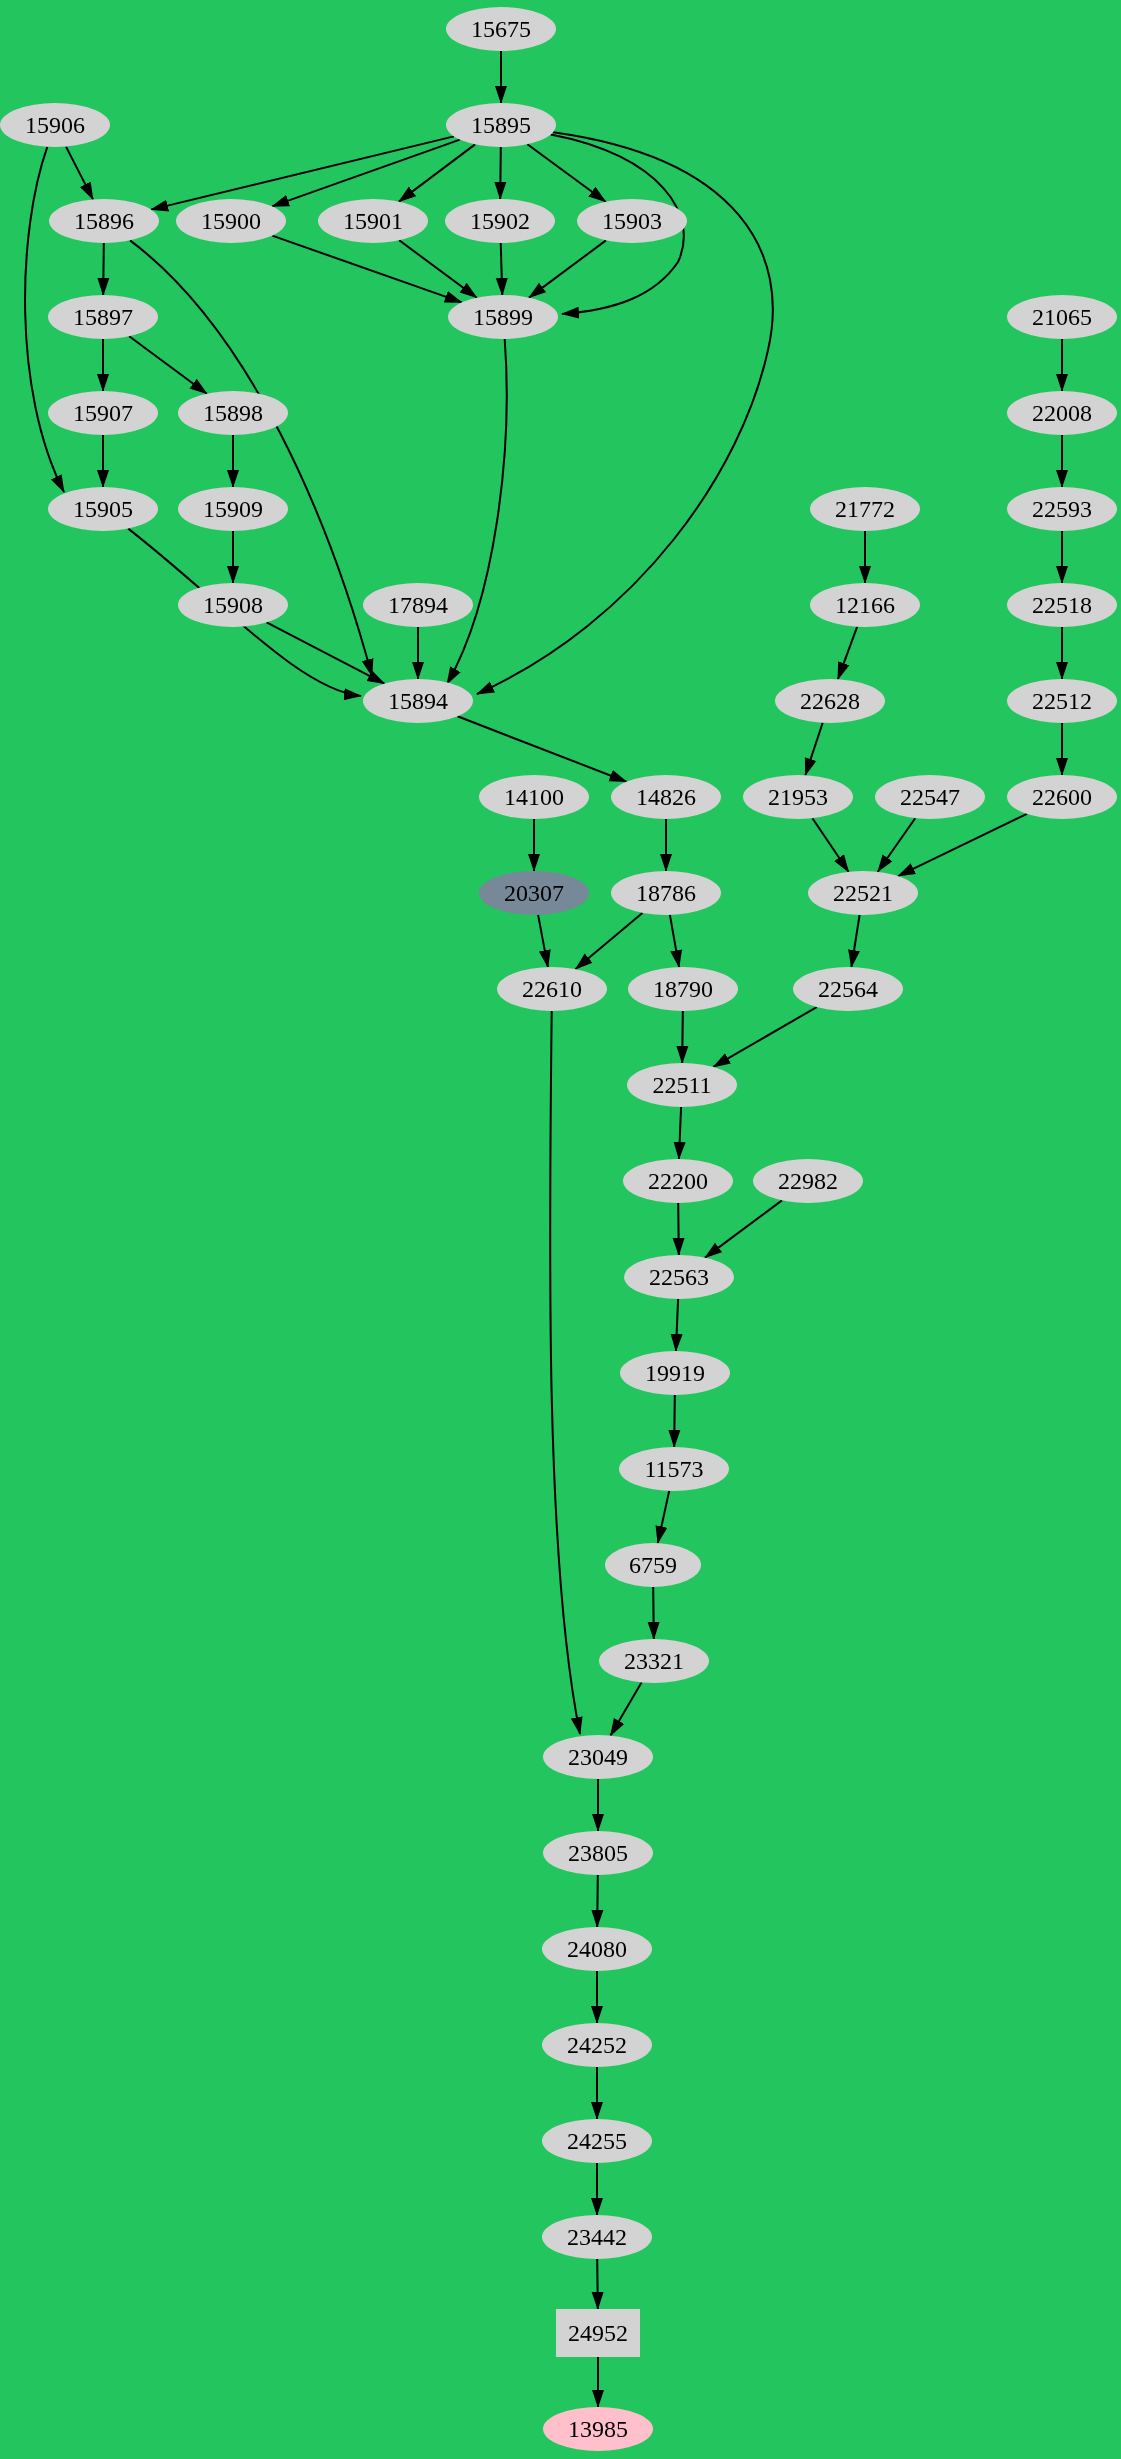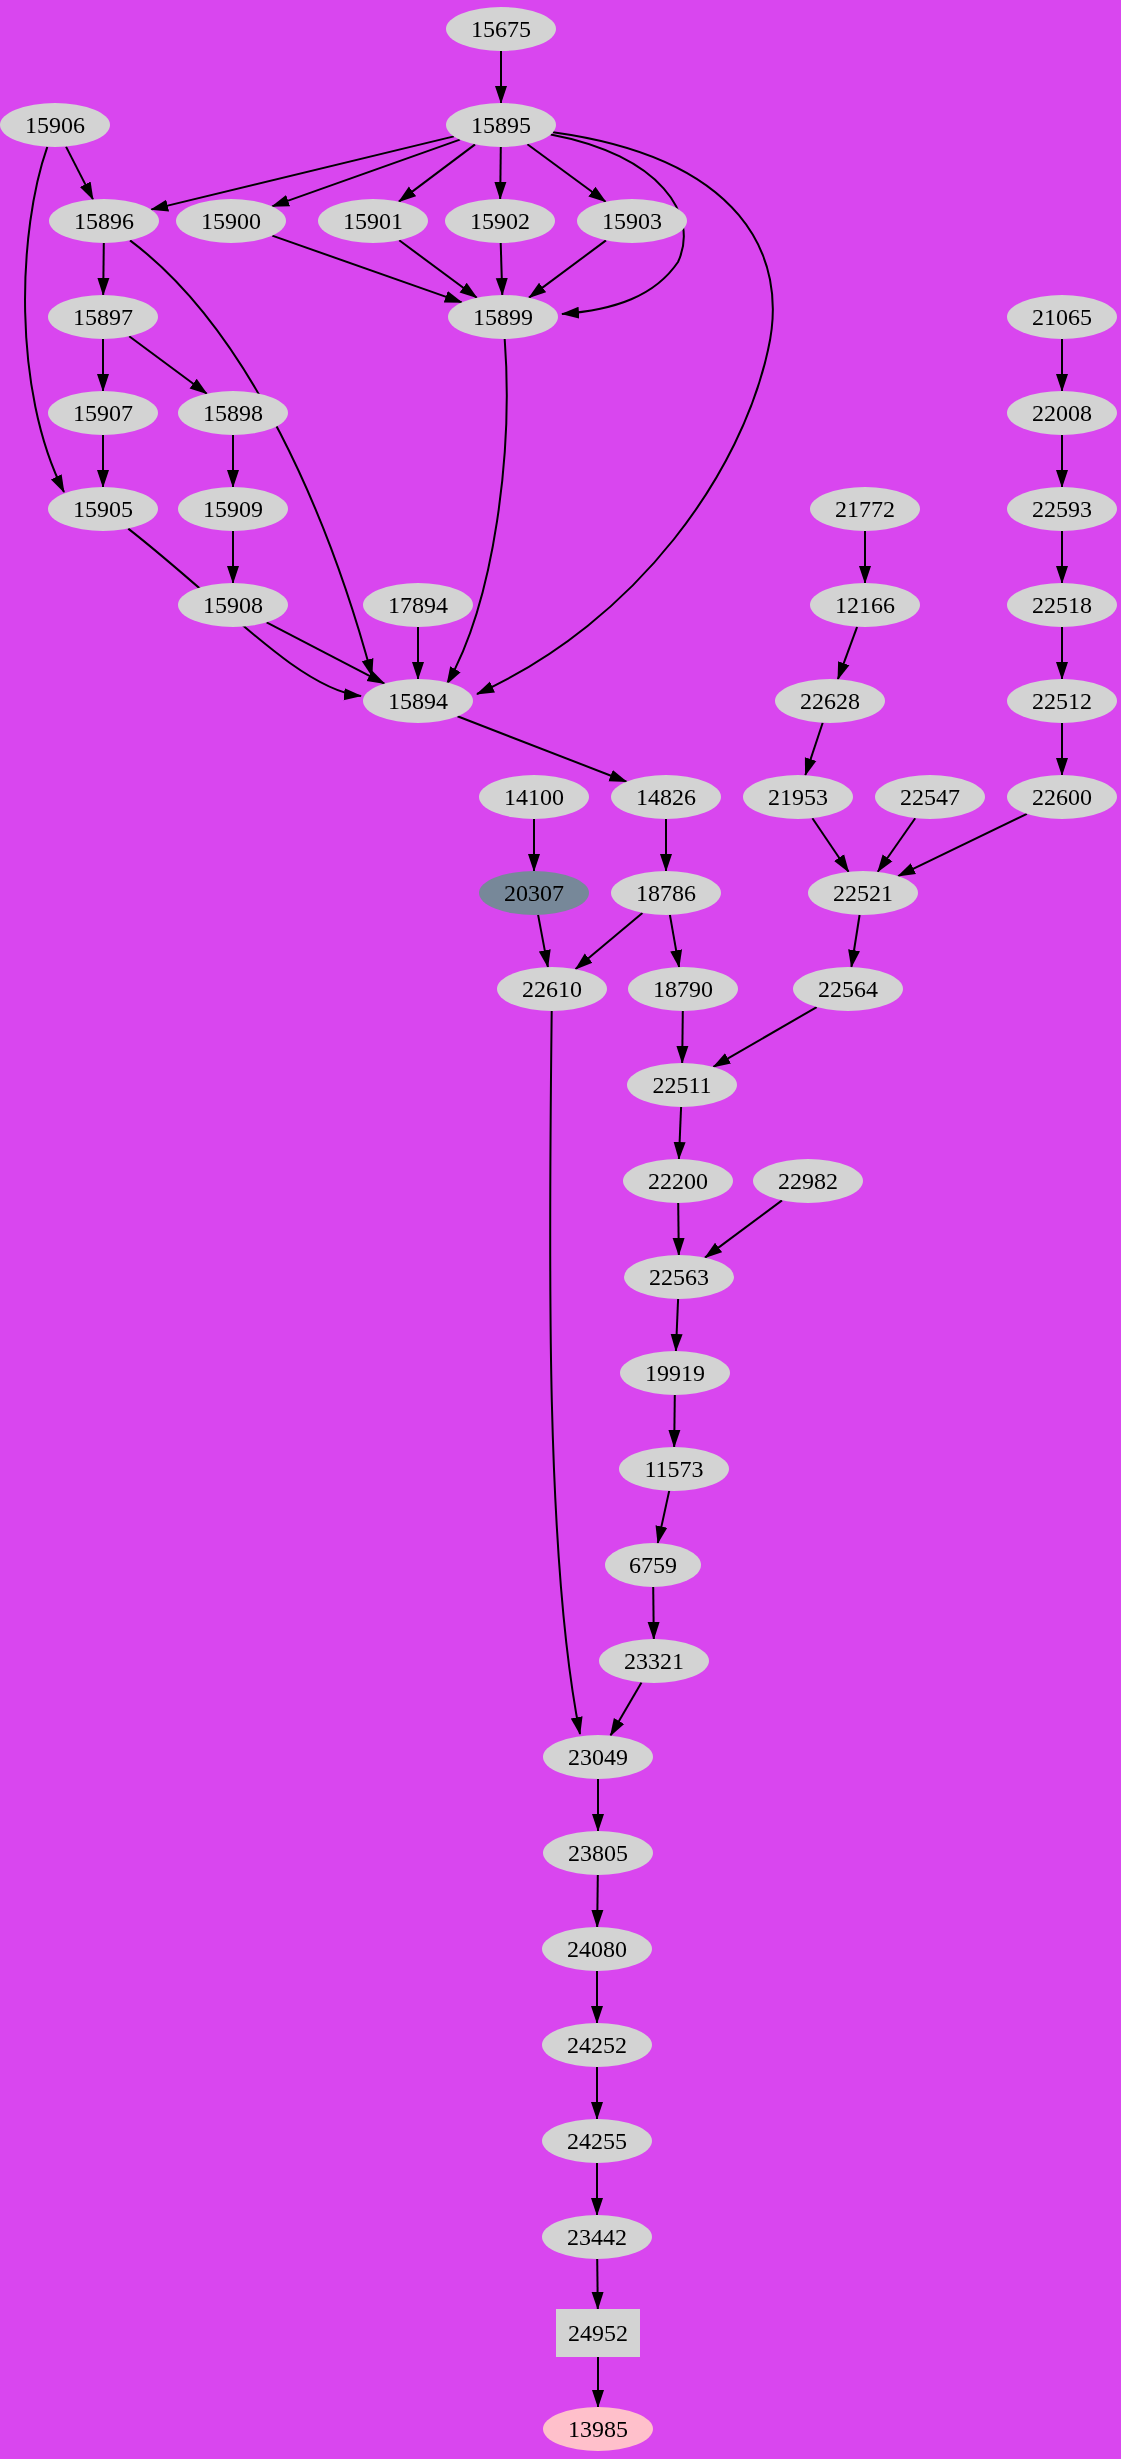--- a/index.html
+++ b/index.html
@@ -4,21 +4,21 @@
 <style>
   html, body {
     margin: 0;
     padding: 0;
     background: #ffffff;
   }
   .graph-wrap {
     width: 1121px;
     height: 2459px;
     position: relative;
-    background: #d946ef;
+    background: #22c55e;
     overflow: hidden;
   }
   svg#graph-svg {
     display: block;
   }
   svg#graph-svg text {
     font-family: "Liberation Serif", "DejaVu Serif", serif;
     font-size: 24px;
     fill: #000000;
     text-anchor: middle;

